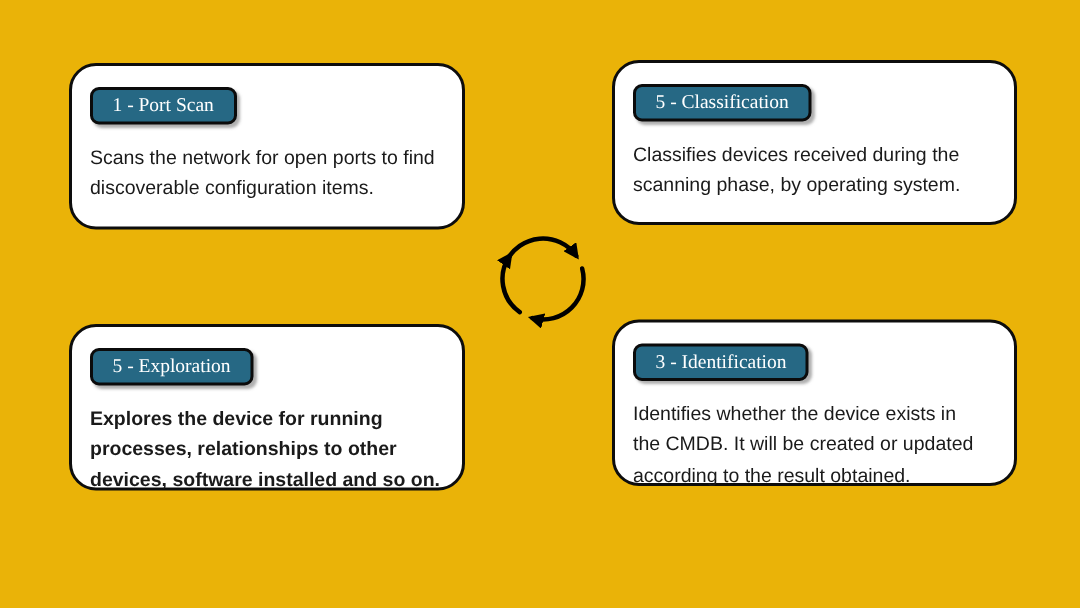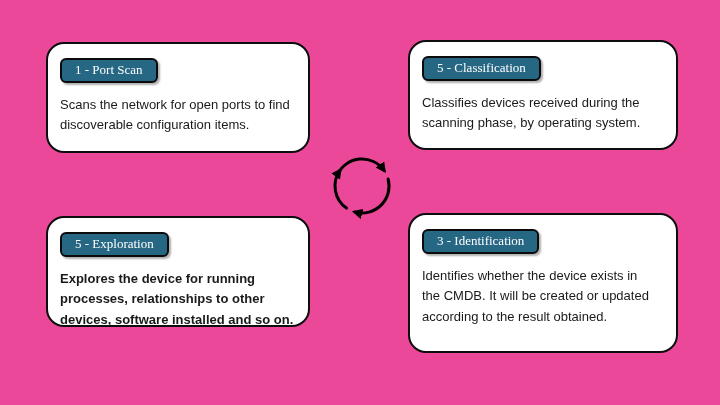--- a/index.html
+++ b/index.html
@@ -4,36 +4,36 @@
 <style>
   html, body {
     margin: 0;
     padding: 0;
     background: #ffffff;
   }
   .canvas {
     position: relative;
     width: 720px;
     height: 405px;
-    background: #ec4899;
+    background: #eab308;
     overflow: hidden;
     font-family: "Liberation Sans", sans-serif;
   }
   .card {
     position: absolute;
     background: #ffffff;
     border: 2px solid #0d0d0d;
     border-radius: 18px;
     box-sizing: border-box;
     padding: 14px 12px 10px 12px;
   }
   .pos-tl { left: 46px;  top: 42px;  width: 264px; height: 111px; }
   .pos-tr { left: 408px; top: 40px;  width: 270px; height: 110px; }
   .pos-bl { left: 46px;  top: 216px; width: 264px; height: 111px; }
-  .pos-br { left: 408px; top: 213px; width: 270px; height: 140px; }
+  .pos-br { left: 408px; top: 213px; width: 270px; height: 111px; }
   .badge {
     display: inline-block;
     background: #266884;
     color: #ffffff;
     border: 2px solid #0b0b0b;
     border-radius: 6px;
     padding: 3px 13px 4px 13px;
     font-family: "Liberation Serif", serif;
     font-size: 13px;
     line-height: 1.1;

